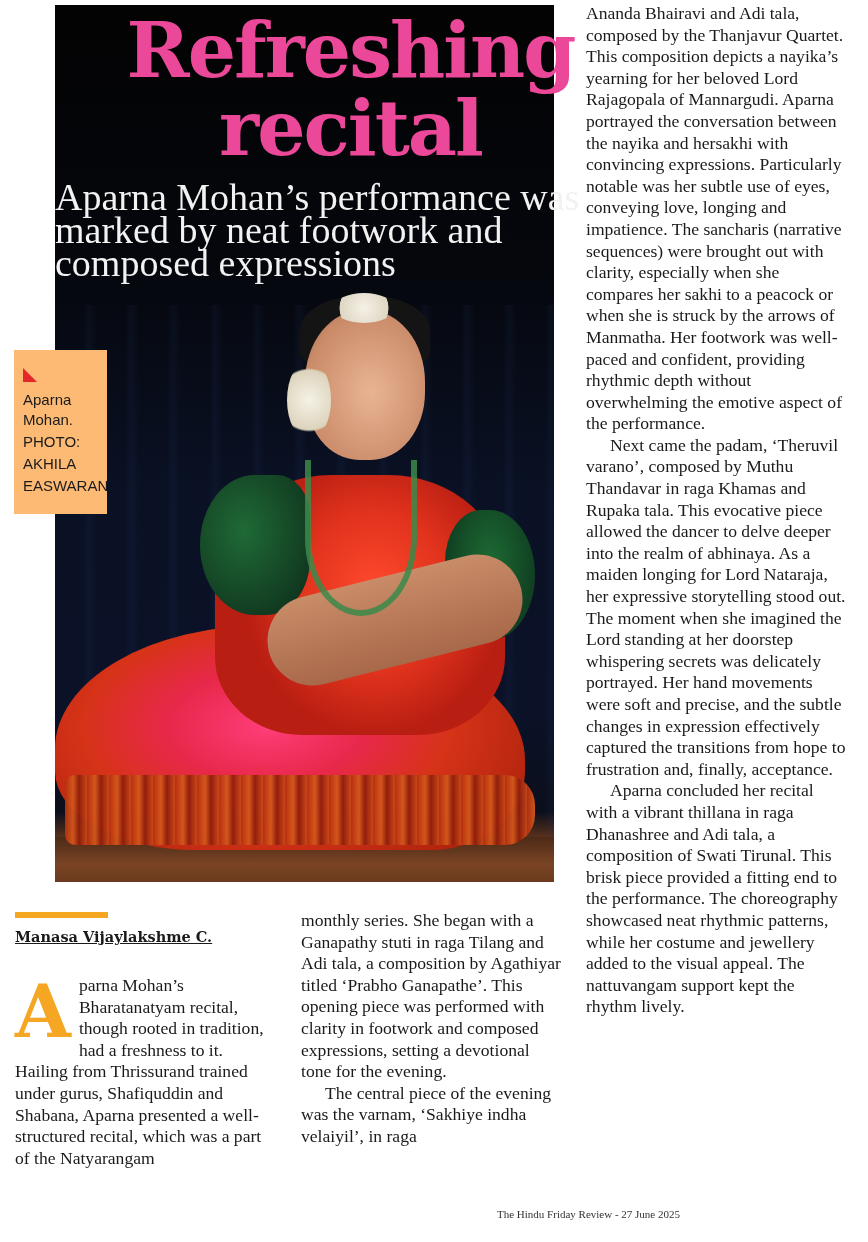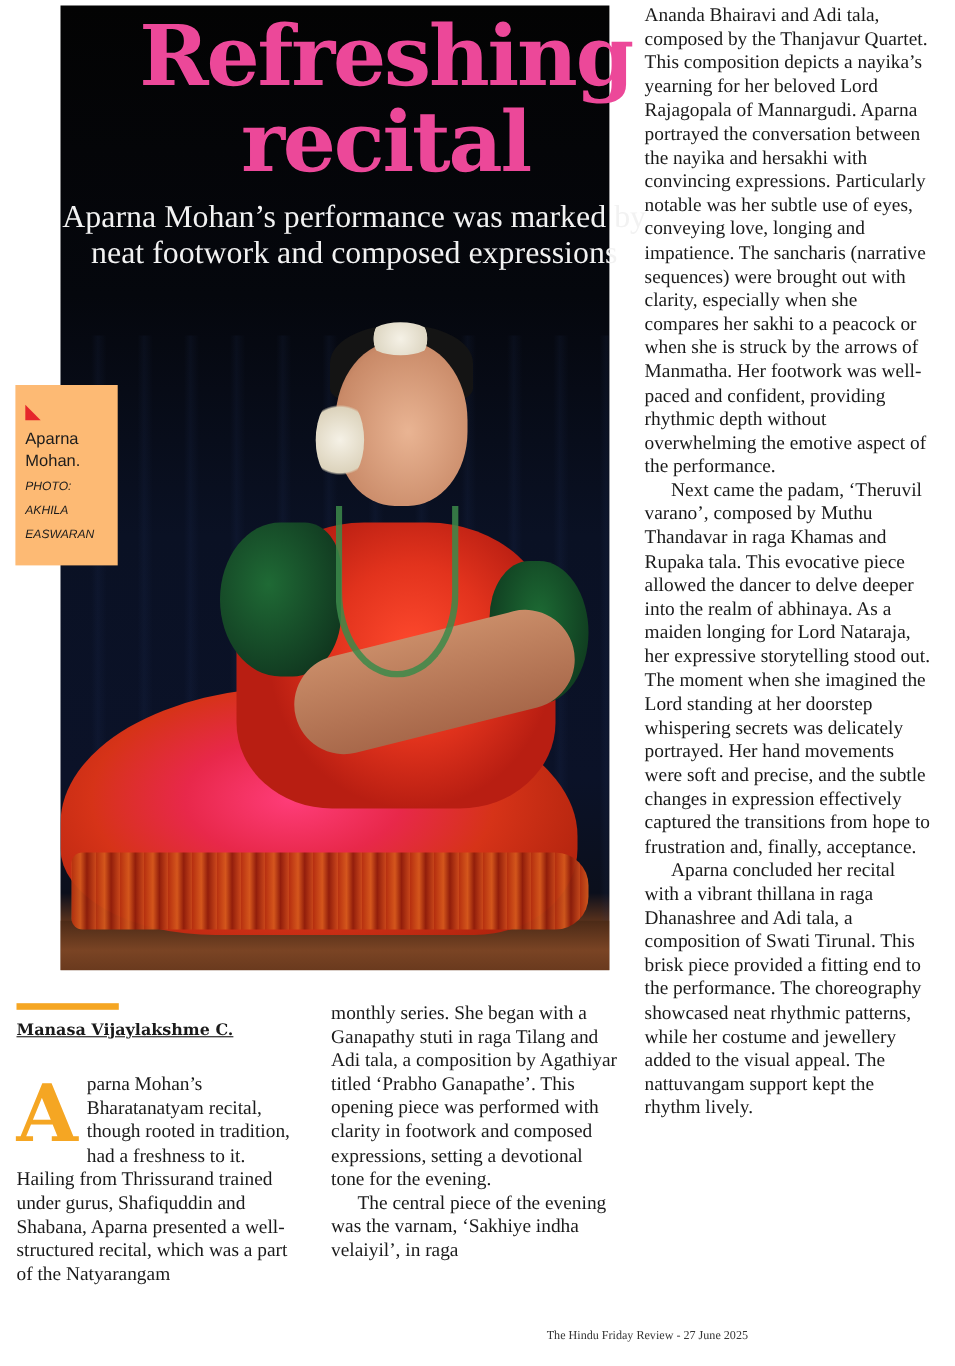--- a/index.html
+++ b/index.html
@@ -80,36 +80,36 @@
     opacity: 0.85;
   }
 
   
   .headline {
     position: absolute; left: 55px; top: 12px; width: 591px; text-align: center;
     color: #ec4899; font-family: "DejaVu Serif", serif; font-weight: bold;
     font-size: 76px; line-height: 78px; letter-spacing: -2px;
   }
   .deck {
-    position: absolute; left: 55px; top: 181px; width: 534px; text-align: center;
-    color: #f2f2f2; font-family: "Liberation Serif", serif; font-size: 29px; line-height: 33px;
+    position: absolute; left: 55px; top: 181px; width: 534px; text-align: left;
+    color: #f2f2f2; font-family: "Liberation Serif", serif; font-size: 38px; line-height: 33px;
   }
 
   
   .caption {
     position: absolute; left: 14px; top: 350px; width: 93px; height: 164px;
     background: #fdba74; box-sizing: border-box; padding: 18px 0 0 9px;
     font-family: "Liberation Sans", sans-serif; color: #1b1b1b;
   }
   .caption-tri {
     width: 0; height: 0; border-left: 14px solid #e5262b; border-top: 14px solid transparent;
     margin-bottom: 8px;
   }
   .caption-name { font-size: 15px; line-height: 20px; }
-  .caption-credit { font-size: 11px; line-height: 20px; margin-top: 2px; font-style: italic; }
+  .caption-credit { font-size: 15px; line-height: 20px; margin-top: 2px; }
 
   
   .col { position: absolute; font-family: "Liberation Serif", serif; font-size: 17.6px; line-height: 21.6px; color: #1a1a1a; }
   .col p { margin: 0; }
   .indent { text-indent: 24px; }
 
   .byline-bar { position: absolute; left: 15px; top: 912px; width: 93px; height: 6px; background: #f5a623; }
   .byline {
     position: absolute; left: 15px; top: 928px; font-family: "DejaVu Serif", serif; font-weight: bold;
     font-size: 14.5px; text-decoration: underline; color: #1a1a1a;

